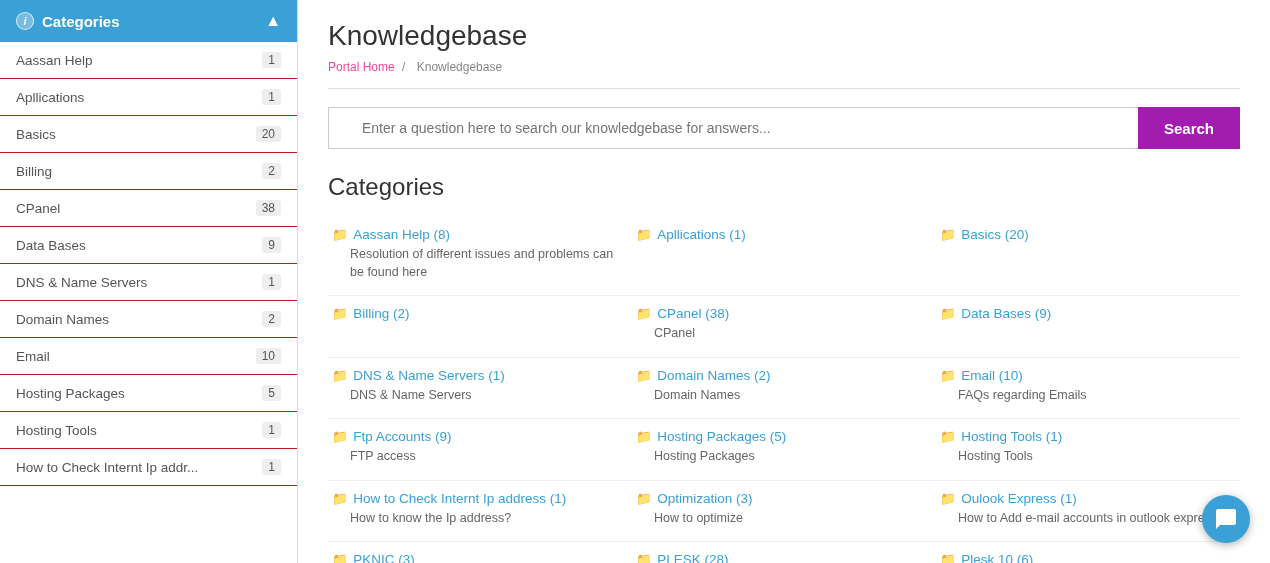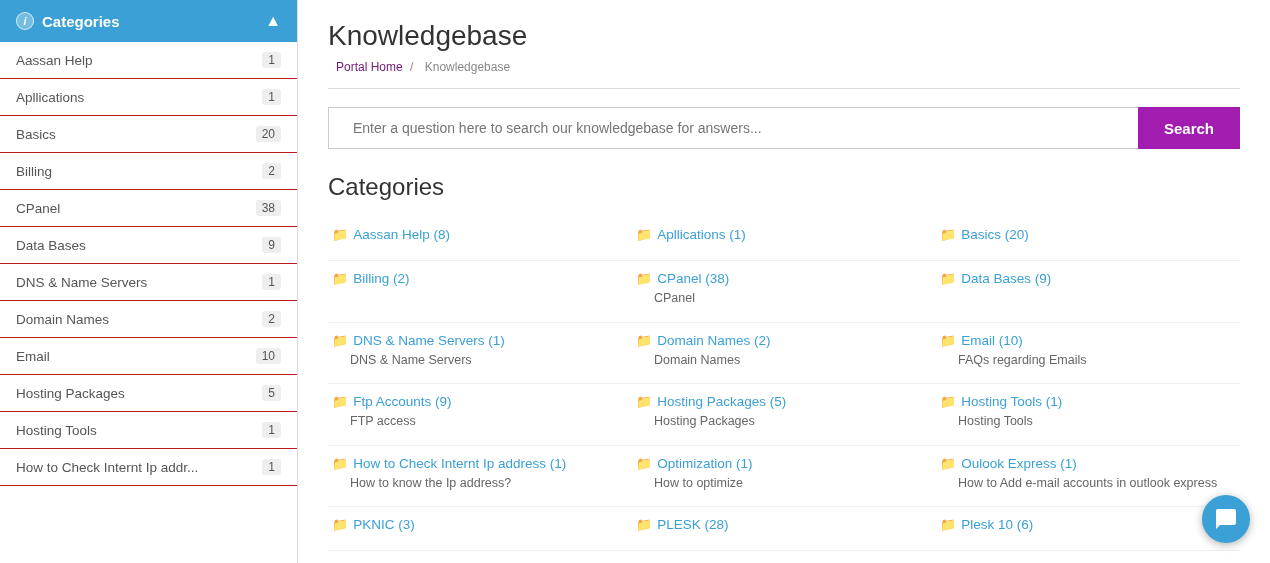--- a/index.html
+++ b/index.html
@@ -56,30 +56,30 @@
       color: #333;
       margin-bottom: 8px;
     }
     .breadcrumb {
       font-size: 12px;
       color: #888;
       margin-bottom: 18px;
       border-bottom: 1px solid #ddd;
       padding-bottom: 14px;
     }
-    .breadcrumb a { color: #701a75; text-decoration: none; margin-left: 8px; }
+    .breadcrumb a { color: #ec4899; text-decoration: none; }
     .breadcrumb span { margin: 0 4px; }
 
     .search-bar {
       display: flex;
       margin-bottom: 24px;
     }
     .search-bar input {
       flex: 1;
-      padding: 12px 24px;
+      padding: 12px 33px;
       border: 1px solid #ccc;
       border-right: none;
       font-size: 14px;
       color: #be185d;
       outline: none;
     }
     .search-btn {
       background: #a21caf;
       color: #fff;
       border: none;
@@ -234,20 +234,21 @@
   </div>
 
   <h2 class="categories-title">Categories</h2>
 
   <div class="categories-grid" id="categories-grid">
       <div class="category-cell">
         <a class="category-link" href="#">
     <span class="folder-icon">📁</span>
     <span>Aassan Help (8)</span>
   </a>
+  <div class="category-desc">Resolution of different issues and problems can be found here</div>
       </div>
       <div class="category-cell">
         <a class="category-link" href="#">
     <span class="folder-icon">📁</span>
     <span>Apllications (1)</span>
   </a>
   </div>
       <div class="category-cell">
         <a class="category-link" href="#">
     <span class="folder-icon">📁</span>
@@ -318,21 +319,21 @@
       <div class="category-cell">
         <a class="category-link" href="#">
     <span class="folder-icon">📁</span>
     <span>How to Check Internt Ip address (1)</span>
   </a>
   <div class="category-desc">How to know the Ip address?</div>
       </div>
       <div class="category-cell">
         <a class="category-link" href="#">
     <span class="folder-icon">📁</span>
-    <span>Optimization (1)</span>
+    <span>Optimization (3)</span>
   </a>
   <div class="category-desc">How to optimize</div>
       </div>
       <div class="category-cell">
         <a class="category-link" href="#">
     <span class="folder-icon">📁</span>
     <span>Oulook Express (1)</span>
   </a>
   <div class="category-desc">How to Add e-mail accounts in outlook express</div>
       </div>

